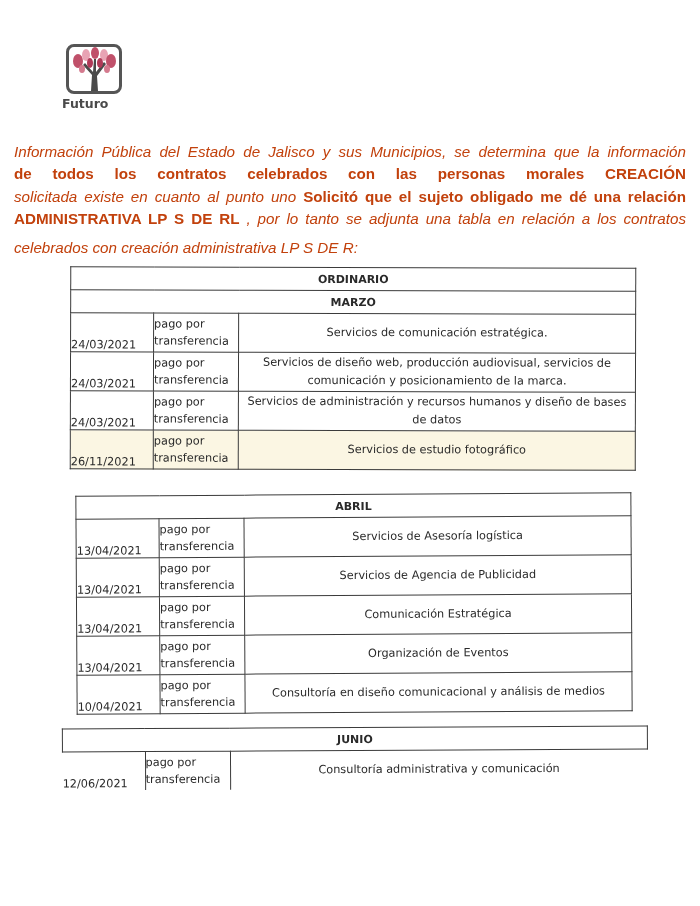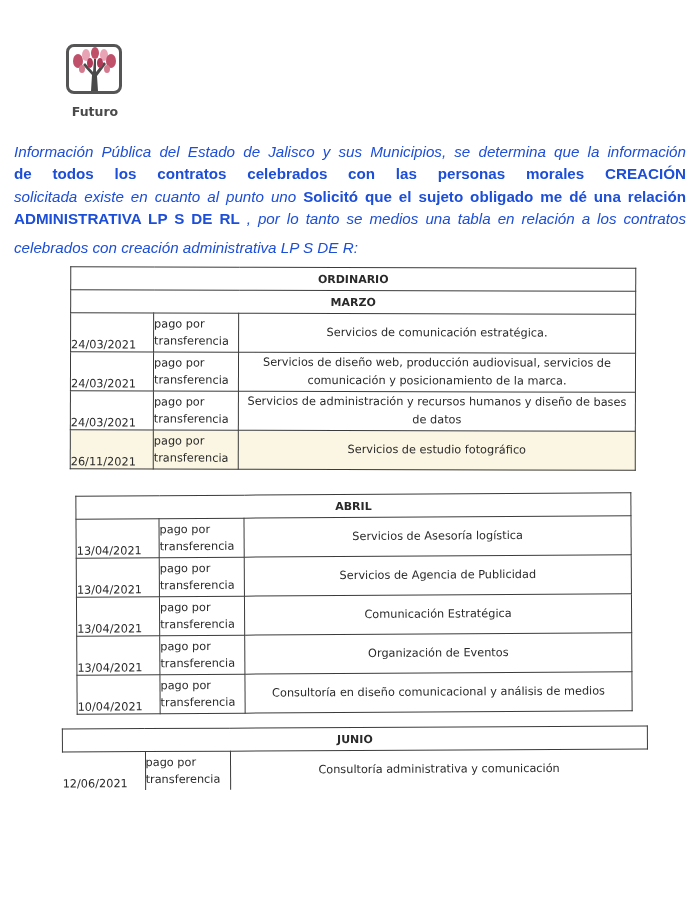--- a/index.html
+++ b/index.html
@@ -6,26 +6,26 @@
     body {
       width: 700px; height: 906px; background: #ffffff; position: relative; overflow: hidden;
       font-family: "Liberation Sans", sans-serif; color: #1a1a1a;
     }
     .logo { position: absolute; left: 62px; top: 44px; width: 66px; height: 72px; }
     .logo-box {
       position: absolute; left: 4px; top: 0; width: 56px; height: 50px;
       border: 3px solid #555; border-radius: 8px; box-sizing: border-box; background: #fff; overflow: hidden;
     }
     .logo-text {
-      position: absolute; left: 0; top: 52px; width: 66px; text-align: center;
-      font-family: "DejaVu Sans", sans-serif; font-weight: bold; font-size: 12.5px; color: #4a4a4a; margin-top: 8px;
+      position: absolute; left: 0; top: 52px; width: 66px; text-align: left;
+      font-family: "DejaVu Sans", sans-serif; font-weight: bold; font-size: 12.5px; color: #4a4a4a;
     }
     .intro {
       position: absolute; left: 14px; top: 141px; width: 672px;
-      font-size: 15.2px; line-height: 22.3px; font-style: italic; text-align: justify; color: #1d4ed8;
+      font-size: 15.2px; line-height: 22.3px; font-style: italic; text-align: justify; color: #c2410c;
     }
     .intro b { font-style: normal; font-weight: bold; }
     .intro .line { display: block; text-align-last: justify; }
     .intro .line.last { text-align-last: left; margin-top: 7px; }
 
     table.doc {
       position: absolute; border-collapse: collapse;
       font-family: "DejaVu Sans", sans-serif; font-size: 11.3px; color: #2a2a2a;
     }
     table.doc td { border: 1.5px solid #3b3b3b; padding: 0; }
@@ -61,21 +61,21 @@
       <ellipse cx="31" cy="16" rx="3" ry="5" fill="#b03a58"></ellipse>
     </svg>
   </div>
   <div class="logo-text">Futuro</div>
 </div>
 
 <div class="intro">
   <span class="line"><span>Información Pública del Estado de Jalisco y sus Municipios, se determina que la información</span></span>
   <span class="line"><b>de todos los contratos celebrados con las personas morales CREACIÓN</b></span>
   <span class="line"><span>solicitada existe en cuanto al punto uno </span><b>Solicitó que el sujeto obligado me dé una relación</b></span>
-  <span class="line"><b>ADMINISTRATIVA LP S DE RL</b><span> , por lo tanto se medios una tabla en relación a los contratos</span></span>
+  <span class="line"><b>ADMINISTRATIVA LP S DE RL</b><span> , por lo tanto se adjunta una tabla en relación a los contratos</span></span>
   <span class="line last"><span>celebrados con creación administrativa LP S DE R:</span></span>
 </div>
 
 <table class="doc" id="t1">
   <tbody>
       <tr>
         <td class="hdr" colspan="3">ORDINARIO</td>
       </tr>
   <tr>
         <td class="hdr" colspan="3">MARZO</td>

